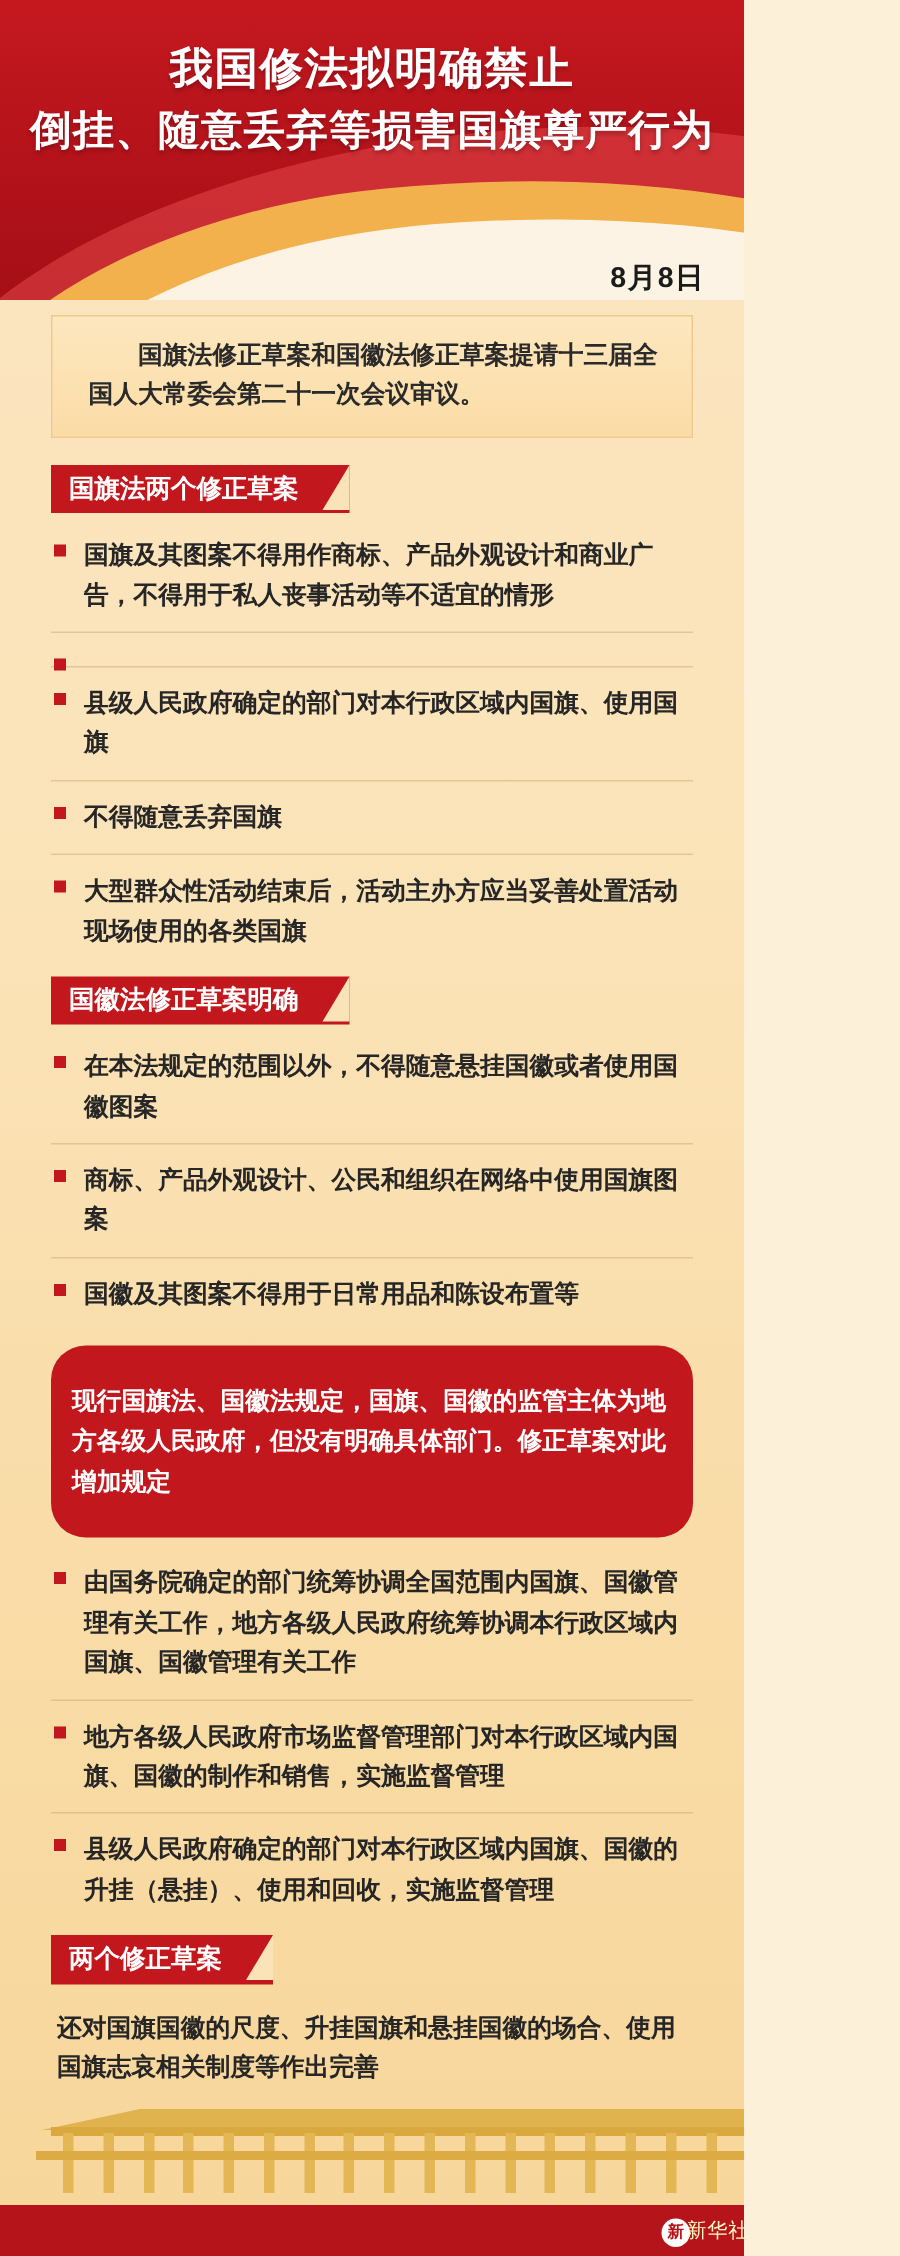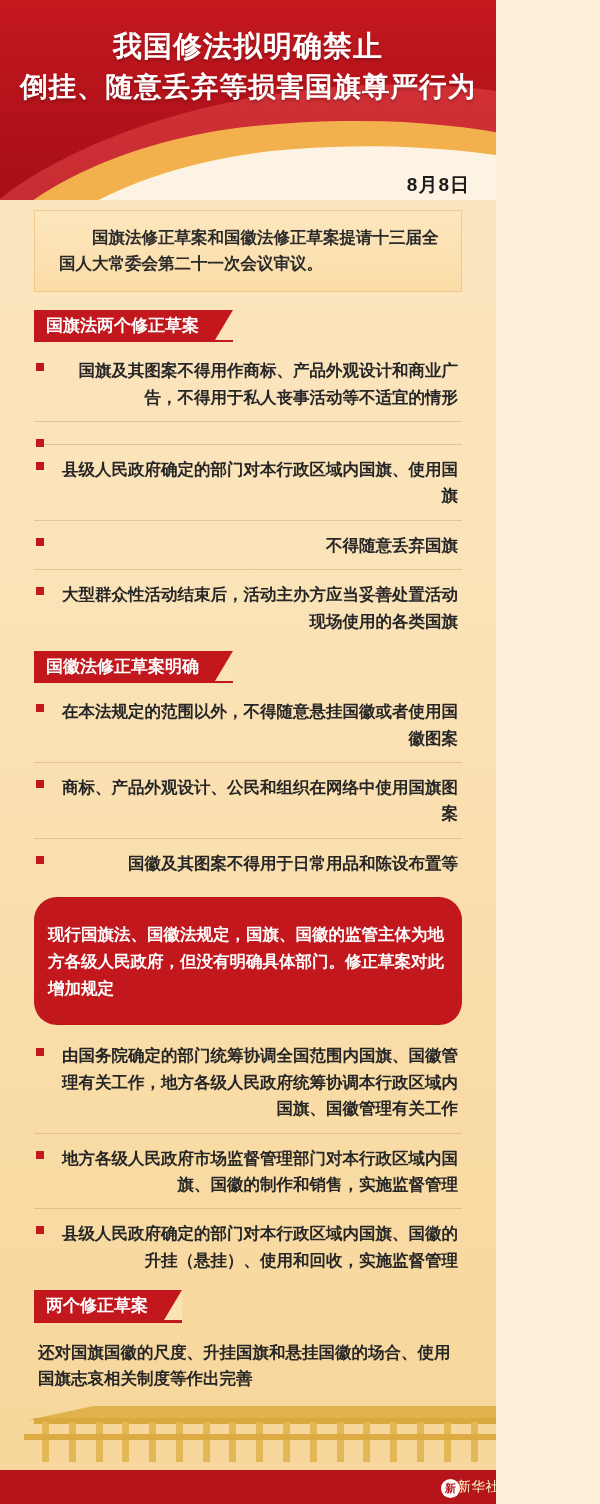--- a/index.html
+++ b/index.html
@@ -134,21 +134,20 @@
     padding:0;
   }
   ul.items li{
     position:relative;
     padding:11px 4px 11px 22px;
     font-size:16.5px;
     font-weight:bold;
     color:#262626;
     line-height:1.6;
     border-bottom:1px solid rgba(190,150,95,.38);
-    text-align:right;
   }
   ul.items li:last-child{border-bottom:none;}
   ul.items li .bullet{
     position:absolute;
     left:2px; top:17px;
     width:8px; height:8px;
     background:#c1171d;
   }
 
   .tail{

